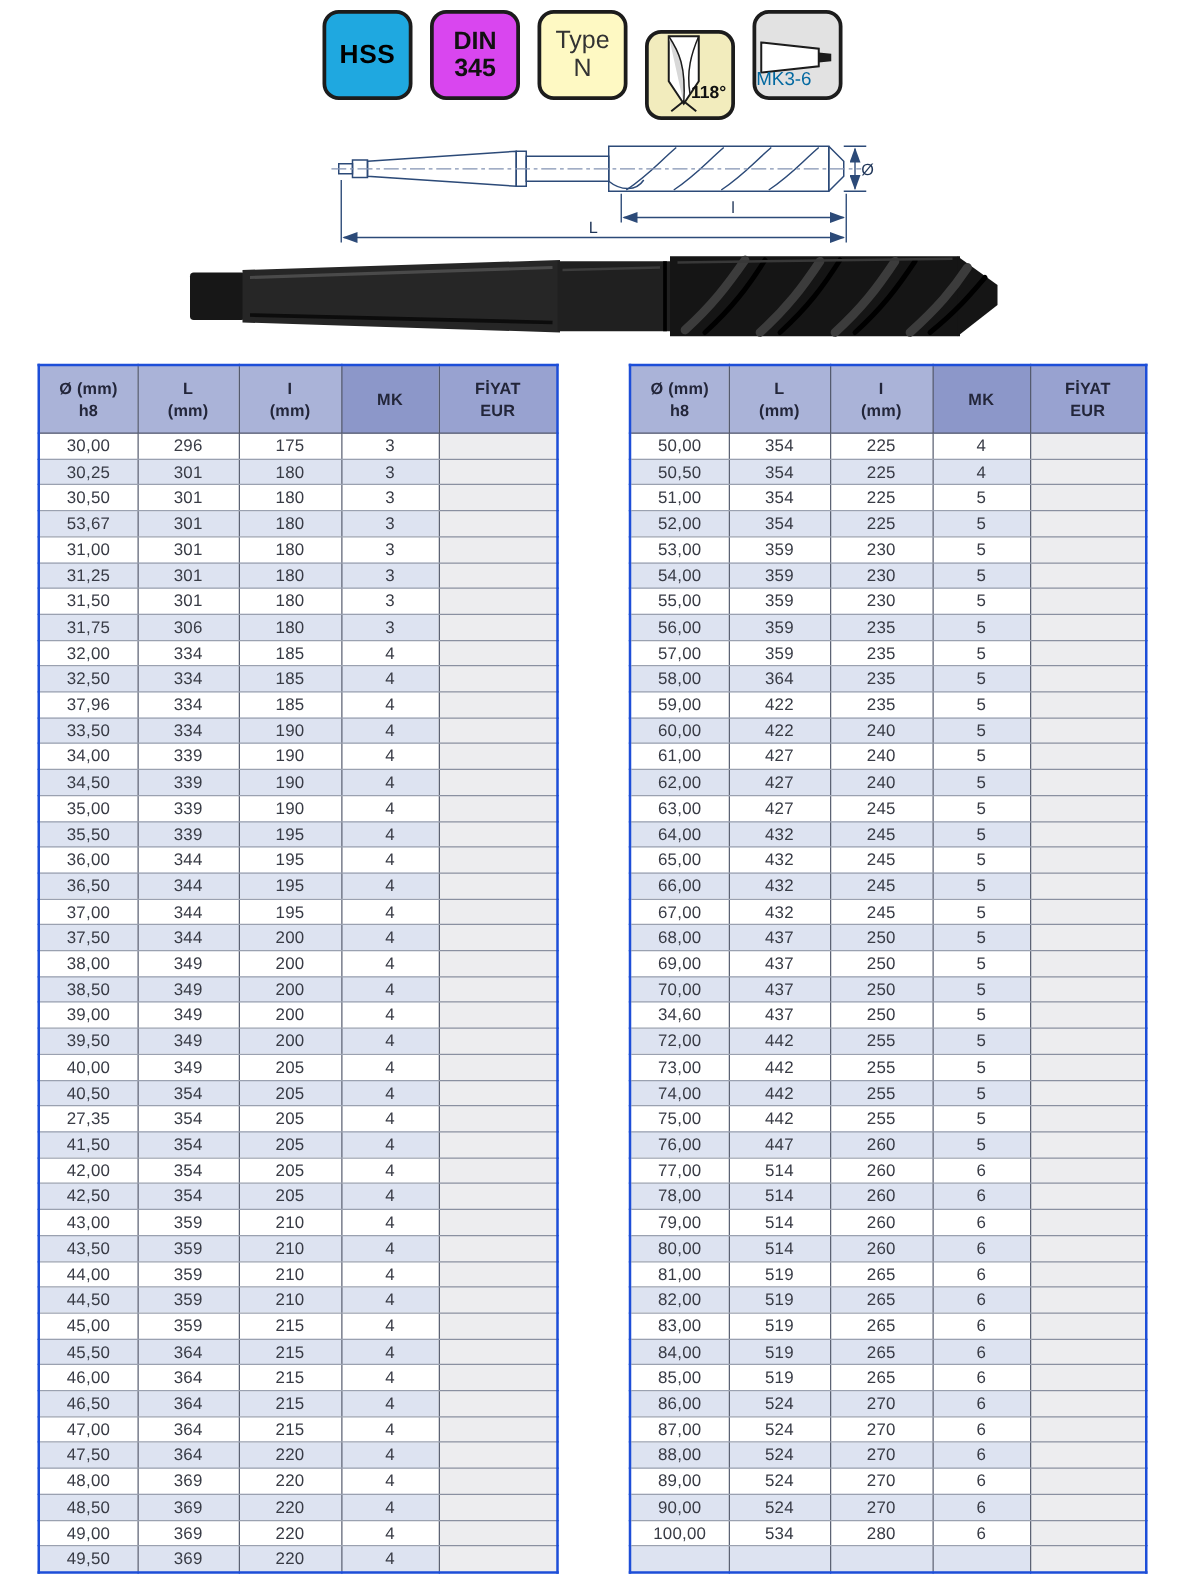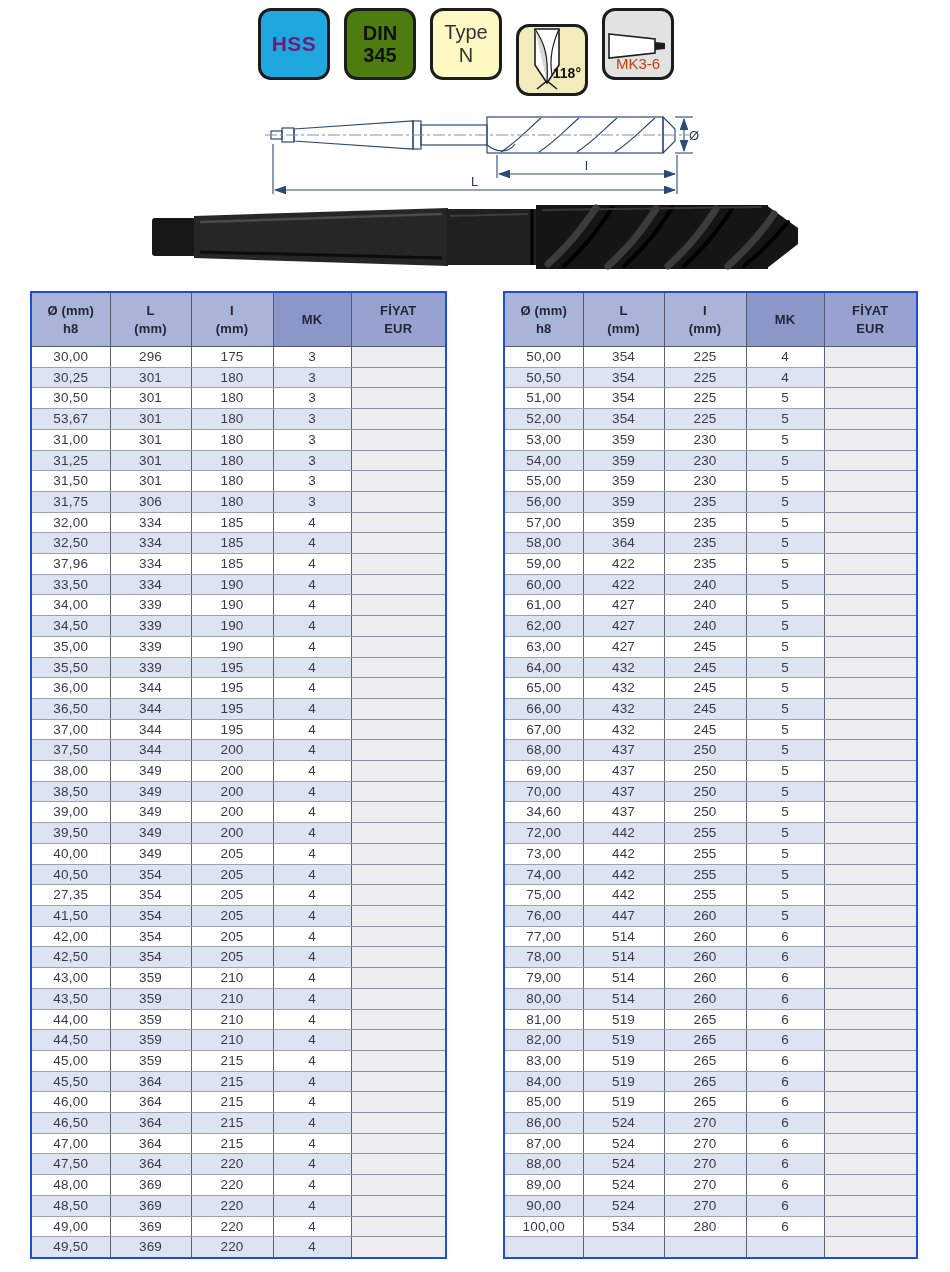--- a/index.html
+++ b/index.html
@@ -12,34 +12,34 @@
   .page{position:absolute;inset:0;}
 
   
   .badges{position:absolute;left:258px;top:8px;display:flex;gap:14px;}
   .badge{
     width:72px;height:72px;border:3px solid #1c1c1c;border-radius:13px;
     box-sizing:border-box;display:flex;flex-direction:column;
     align-items:center;justify-content:center;position:relative;overflow:hidden;
   }
   .badge-hss{background:#1fa8e0;}
-  .badge-hss .b-line{color:#701a75;font-weight:bold;font-size:21px;letter-spacing:.5px;}
-  .badge-din{background:#4d7c0f;text-align:center;}
+  .badge-hss .b-line{color:#000000;font-weight:bold;font-size:21px;letter-spacing:.5px;}
+  .badge-din{background:#d946ef;text-align:center;}
   .badge-din .b-line{color:#111111;font-weight:bold;font-size:20px;line-height:1.1;}
   .badge-type{background:#fef9c3;}
   .badge-type .b-line{color:#333333;font-size:20px;line-height:1.15;}
   .badge-angle{background:#f2ecbd;margin-top:16px;}
   .badge-angle .angle-label{
     position:absolute;right:4px;bottom:12px;color:#111;
     font-weight:bold;font-size:14px;
   }
   .badge-mk{background:#e2e2e2;}
   .badge-mk .mk-label{
-    position:absolute;left:0;right:0;bottom:5px;text-align:center;
-    color:#c2410c;font-size:15px;
+    position:absolute;left:0;right:0;bottom:5px;
+    color:#0369a1;font-size:15px;
   }
   .badge svg{display:block;}
 
   
   .drawing{position:absolute;left:265px;top:100px;}
 
   
   .photo{position:absolute;left:150px;top:192px;}
 
   

